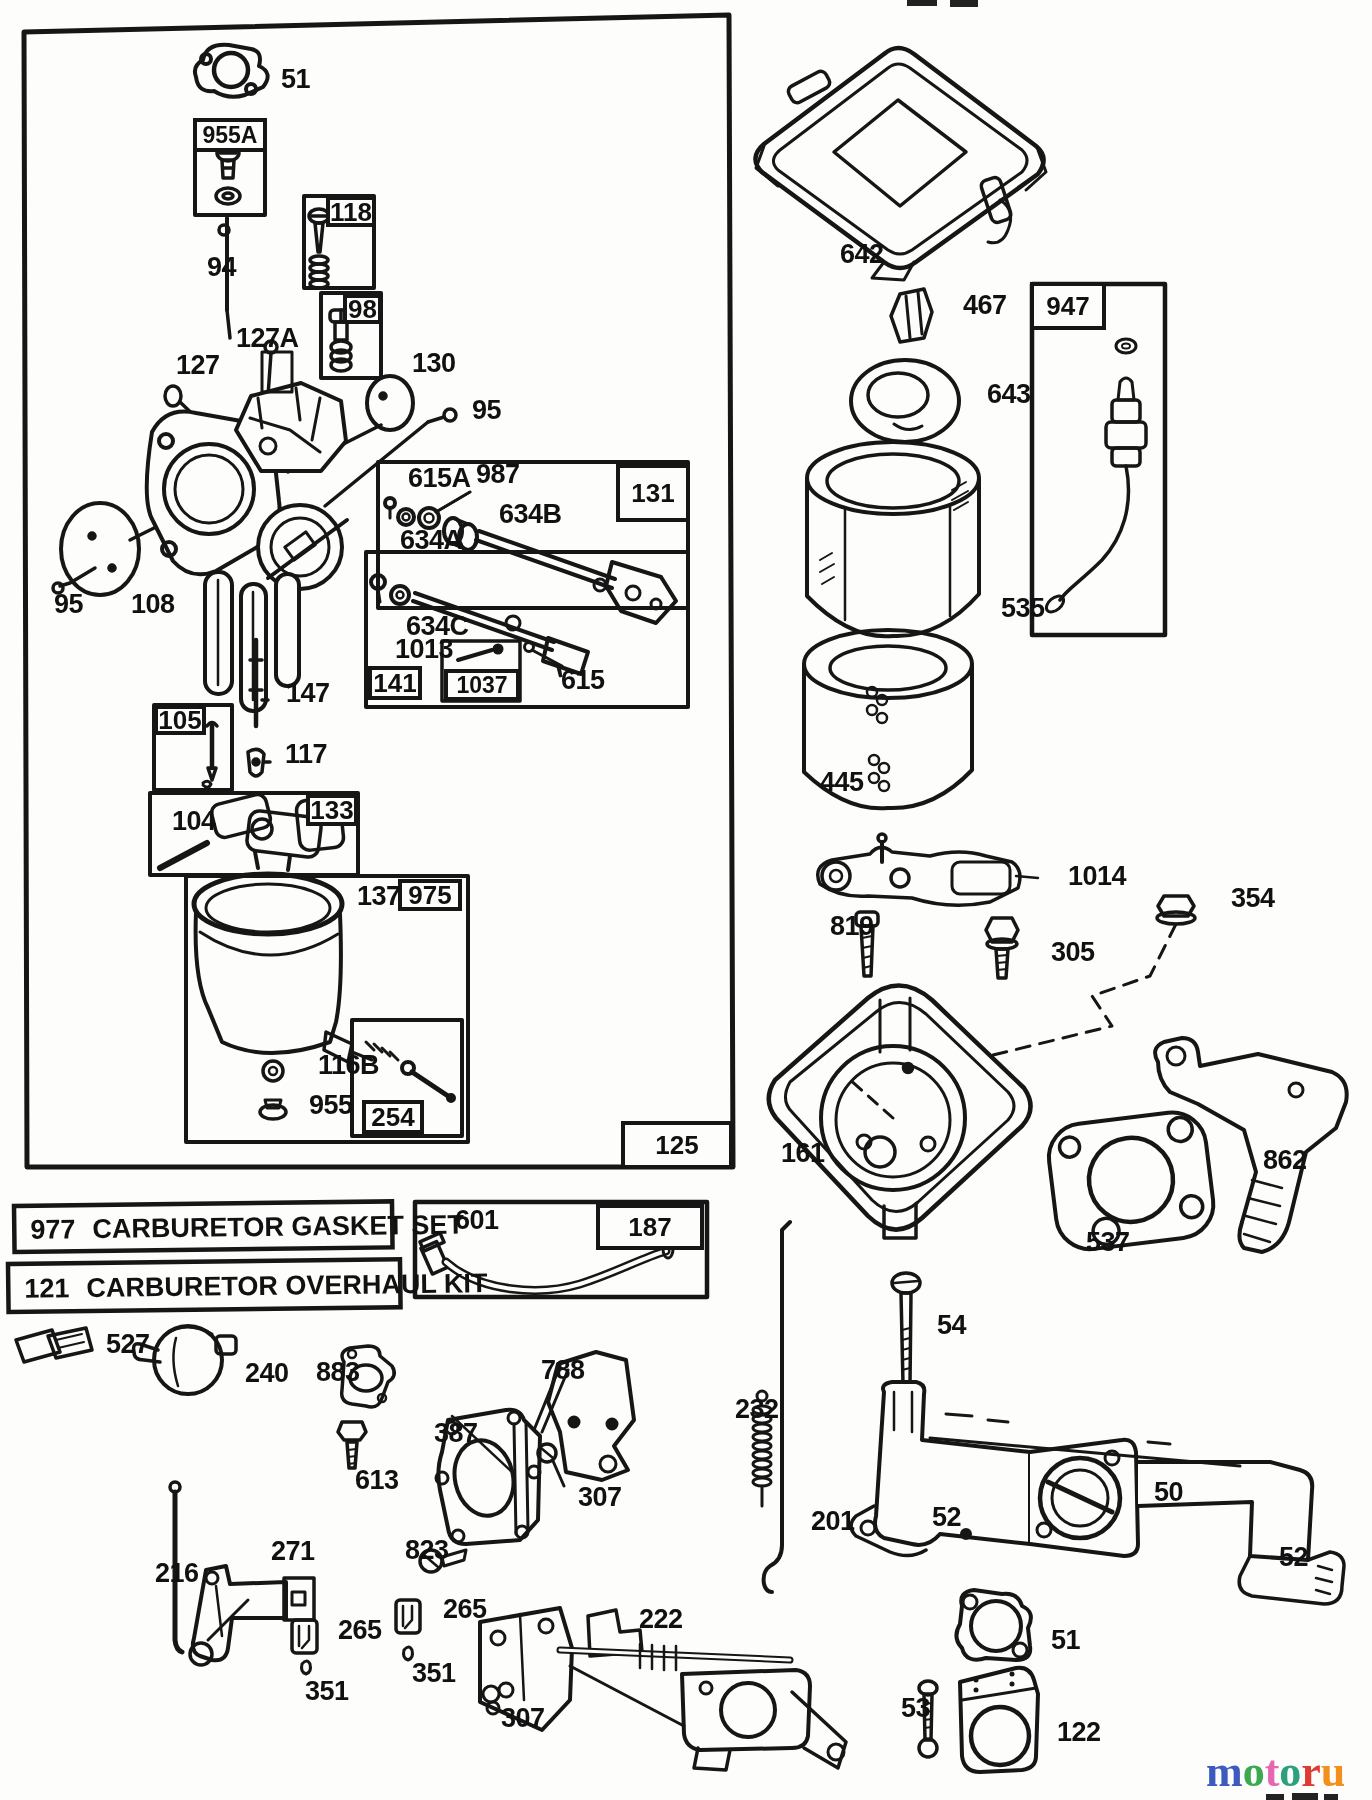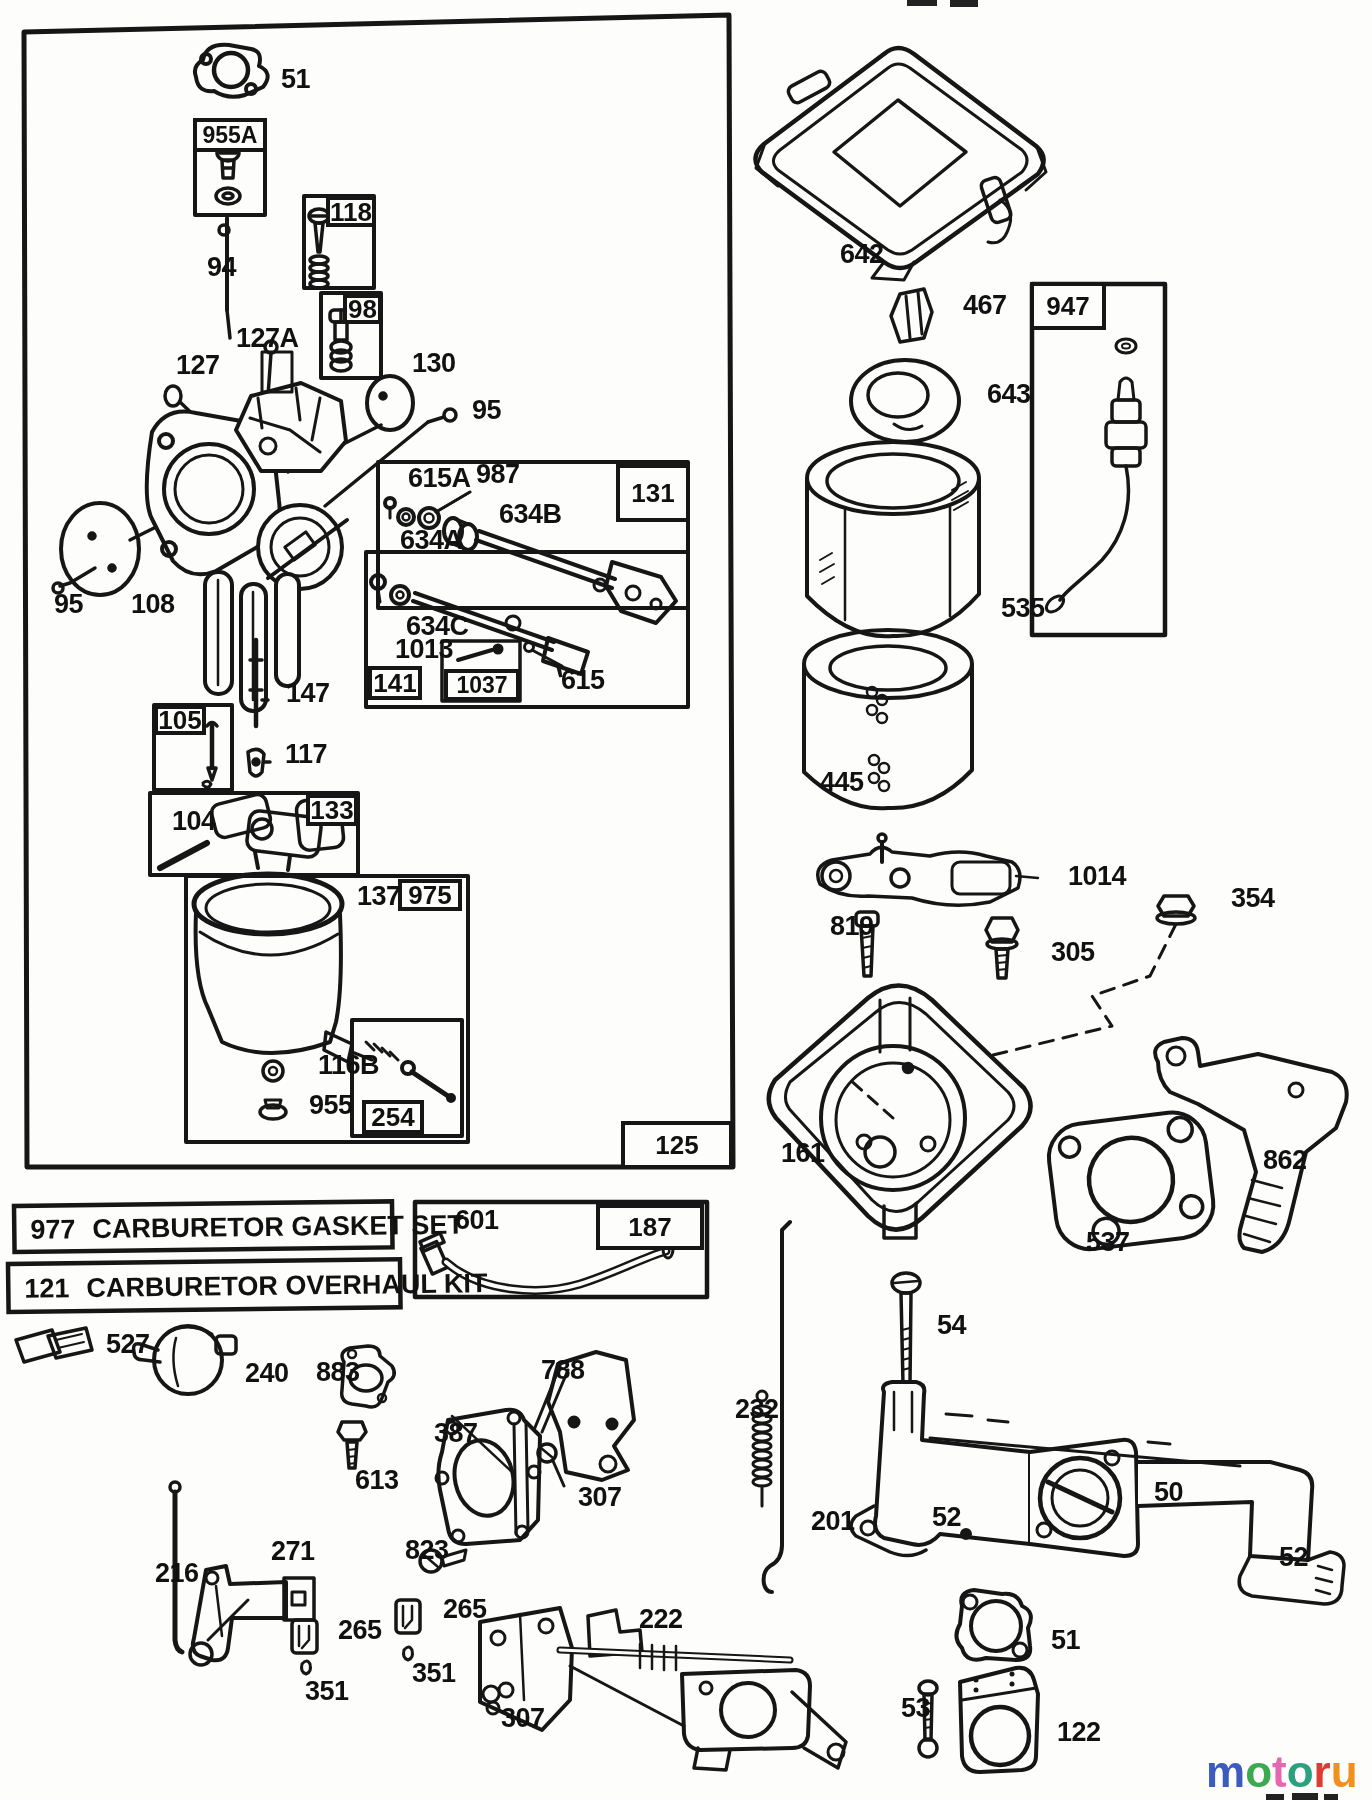--- a/index.html
+++ b/index.html
@@ -4,21 +4,21 @@
 <style>
   html,body{margin:0;padding:0;background:#f7f7f5;}
   #stage{position:relative;width:1372px;height:1800px;background:#fdfdfb;overflow:hidden;
          font-family:"Liberation Sans",sans-serif;}
   svg{position:absolute;left:0;top:0;}
   .ink{stroke:#161616;fill:none;stroke-linecap:round;stroke-linejoin:round;}
   .lbl{font-family:"Liberation Sans",sans-serif;font-weight:700;fill:#111;letter-spacing:-0.5px;}
   .tagtxt{font-family:"Liberation Sans",sans-serif;font-weight:700;fill:#111;}
   .bannertxt{font-family:"Liberation Sans",sans-serif;font-weight:700;fill:#111;letter-spacing:0px;}
   #logo{position:absolute;left:1206px;top:1748px;width:166px;height:52px;
-        font-family:Liberation Sans, sans-serif;font-weight:700;font-size:44px;
+        font-family:Liberation Serif, serif;font-weight:700;font-size:44px;
         white-space:nowrap;line-height:48px;}
 </style>
 </head>
 <body>
 
 <div id="stage">
 <svg width="1372" height="1800" viewBox="0 0 1372 1800">
 
   <g>
     <path class="ink" d="M24,32 L729,15 L733,1167 L27,1167 Z" stroke-width="5" fill="#fdfdfb"></path>

